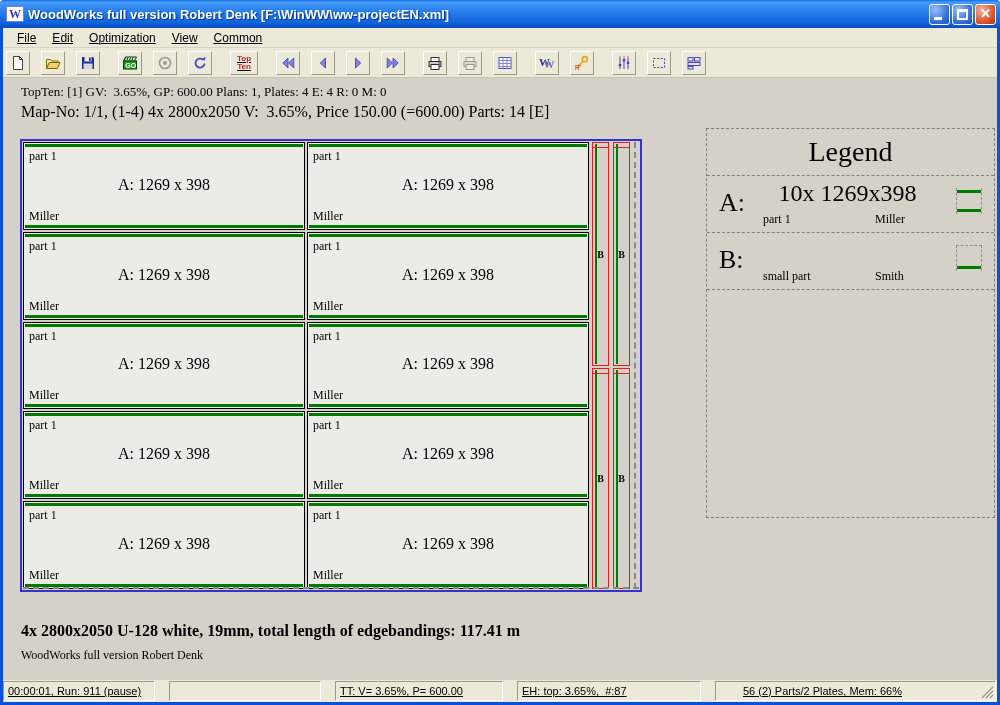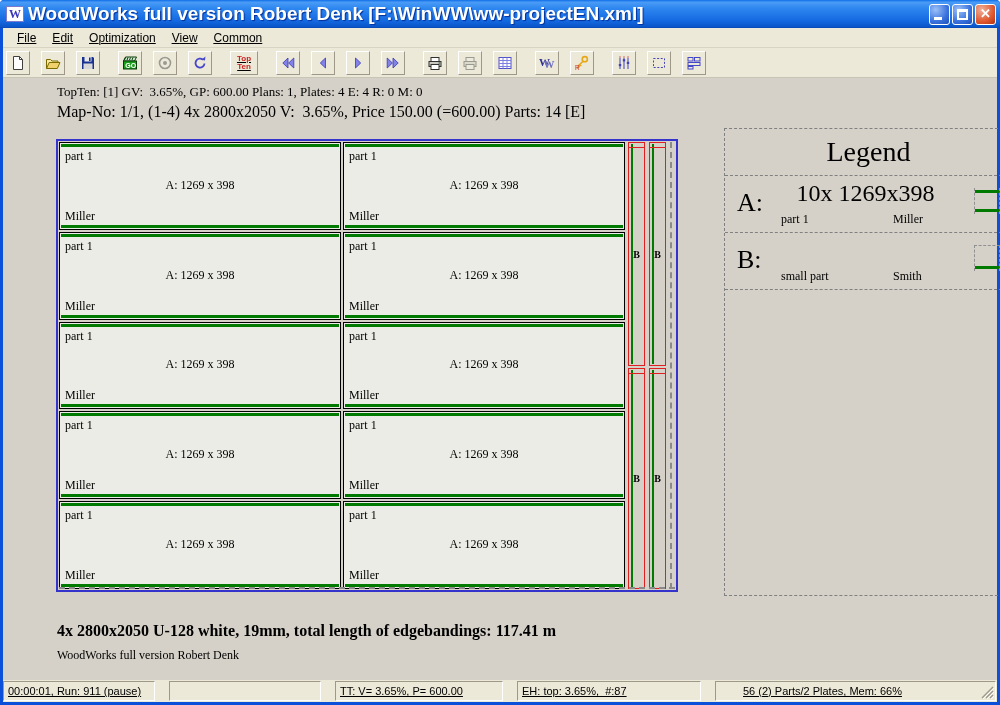--- a/index.html
+++ b/index.html
@@ -5,21 +5,21 @@
   * { margin:0; padding:0; box-sizing:border-box; }
   html,body { width:1000px; height:705px; font-family:"Liberation Sans", sans-serif; }
   .window { position:relative; width:1000px; height:705px; background:#0A50D8; overflow:hidden; border-radius:4px 4px 0 0; }
 
   
   .titlebar { position:absolute; left:0; right:0; top:0; height:28px;
     background:linear-gradient(180deg,#0F6FE8 0%,#4A9BF5 8%,#2E87F0 30%,#1468E0 75%,#0A54C8 96%,#0846B0 100%);
     display:flex; align-items:center; padding:0 4px; border-radius:4px 4px 0 0; }
   .title-logo { width:18px; height:16px; background:#fff; border:1px solid #7a7ad0; margin:0 4px 0 2px;
     position:relative; font-family:"Liberation Serif",serif; font-weight:bold; font-size:12px; color:#3a3ab8; line-height:14px; text-align:center; }
-  .title-text { color:#fff; font-weight:bold; font-size:19px; text-shadow:1px 1px 1px #00309a; white-space:pre; overflow:hidden; flex:1; }
+  .title-text { color:#fff; font-weight:bold; font-size:13px; text-shadow:1px 1px 1px #00309a; white-space:pre; overflow:hidden; flex:1; }
   .win-btns { display:flex; gap:2px; }
   .win-btn { width:21px; height:21px; border:1px solid #fff; border-radius:3px; position:relative;
     background:radial-gradient(circle at 30% 25%,#9cc0f8,#3a72dd 60%,#1e4fb8); }
   .win-btn.close { background:radial-gradient(circle at 30% 25%,#f0b09a,#e0592f 60%,#b03210); }
   .glyph-min { position:absolute; left:4px; bottom:4px; width:8px; height:3px; background:#fff; }
   .glyph-max { position:absolute; left:4px; top:4px; width:11px; height:11px; border:2px solid #fff; border-top-width:3px; }
   .glyph-close { position:absolute; left:0; top:1px; width:100%; text-align:center; color:#fff; font-weight:bold; font-size:13px; }
 
   
   .bodyframe { position:absolute; left:3px; right:3px; top:28px; bottom:3px; background:#D5D1C8; display:flex; flex-direction:column;text-decoration:underline; }
@@ -28,48 +28,48 @@
   .menu-item { padding:2px 8px; cursor:default; }
 
   .toolbar { height:30px; background:#ECE9D8; display:flex; align-items:center; padding-left:3px; border-bottom:1px solid #c9c5b5; }
   .tgroup { display:flex; margin-right:7px; }
   .tbtn { width:24px; height:24px; background:#ECE9D8; border:1px solid; border-color:#ffffff #9d9888 #9d9888 #ffffff;
     display:flex; align-items:center; justify-content:center; margin-right:11px; }
   .tbtn.wide { width:28px; }
   .topten-txt { font-size:8px; line-height:8px; font-weight:bold; color:#d02020; text-align:center; }
 
   
-  .content { flex:1; position:relative; background:#D5D1C8; font-family:"Liberation Serif", serif;margin-left:36px; }
+  .content { flex:1; position:relative; background:#D5D1C8; font-family:"Liberation Serif", serif; }
   .info1 { position:absolute; left:18px; top:6px; font-size:13px; white-space:pre; color:#000; }
   .info2 { position:absolute; left:18px; top:25px; font-size:16px; white-space:pre; color:#000; }
 
   
   .plate { position:absolute; left:17px; top:61px; width:622px; height:453px; border:2px solid #3434CC; background:#D5D1C8; }
   .parts-grid { position:absolute; left:1px; top:1px; width:566px; height:447px; display:grid;
     grid-template-columns:1fr 1fr; grid-template-rows:repeat(5,1fr); gap:2px; }
   .part { position:relative; border:1px solid #000; background:#ECECE6; overflow:hidden; }
   .part .eb-top { position:absolute; left:1px; right:1px; top:1px; height:3px; background:#007A00; }
   .part .eb-bot { position:absolute; left:1px; right:1px; bottom:1px; height:3px; background:#007A00; }
   .part .pname { position:absolute; left:5px; top:6px; font-size:12px; }
-  .part .psize { position:absolute; left:0; right:0; top:50%; transform:translateY(-55%); text-align:center; font-size:12px; }
+  .part .psize { position:absolute; left:0; right:0; top:50%; transform:translateY(-55%); text-align:center; font-size:16px; }
   .part .pcust { position:absolute; left:5px; bottom:5px; font-size:12px; }
 
   .strip { position:absolute; width:17px; border:1px solid #E02020; display:flex; align-items:center; justify-content:center;
     font-size:10px; font-weight:bold; background:#D5D1C8; }
   .strip .gline { position:absolute; left:2px; top:1px; bottom:1px; width:2px; background:#007A00; }
   .strip .cap { position:absolute; left:0; right:0; top:4px; height:1px; background:#E02020; }
   .s1t { left:570px; top:1px; height:224px; }
   .s2t { left:591px; top:1px; height:224px; }
   .s1b { left:570px; top:227px; height:221px; }
   .s2b { left:591px; top:227px; height:221px; }
   .trim-right { position:absolute; top:1px; bottom:1px; right:4px; width:0; border-left:2px dashed #8a8a8a; }
   .trim-bottom { position:absolute; left:1px; right:1px; bottom:1px; height:0; border-top:2px dashed #8a8a8a; }
 
   
-  .legend { position:absolute; left:685px; top:50px; width:289px; height:468px; border:1px dashed #808080; }
+  .legend { position:absolute; left:703px; top:50px; width:289px; height:390px; border:1px dashed #808080; }
   .legend-title { height:47px; border-bottom:1px dashed #808080; text-align:center; font-size:28px; line-height:46px; }
   .lrow { position:relative; height:57px; border-bottom:1px dashed #808080; }
   .lkey { position:absolute; left:12px; top:12px; font-size:26px; }
   .lbig { position:absolute; left:48px; width:185px; top:4px; text-align:center; font-size:24px; }
   .lpart { position:absolute; left:56px; bottom:5px; font-size:12px; }
   .lcust { position:absolute; left:168px; bottom:5px; font-size:12px; }
   .edge-icon { position:absolute; right:12px; top:12px; width:26px; height:26px; border-left:1px dashed #909090; border-right:1px dashed #909090; }
   .edge-icon .et { position:absolute; left:0; right:0; top:2px; height:3px; background:#007A00; }
   .edge-icon .ebm { position:absolute; left:0; right:0; bottom:2px; height:3px; background:#007A00; }
   .edge-icon.dashtop { border-top:1px dashed #909090; }

